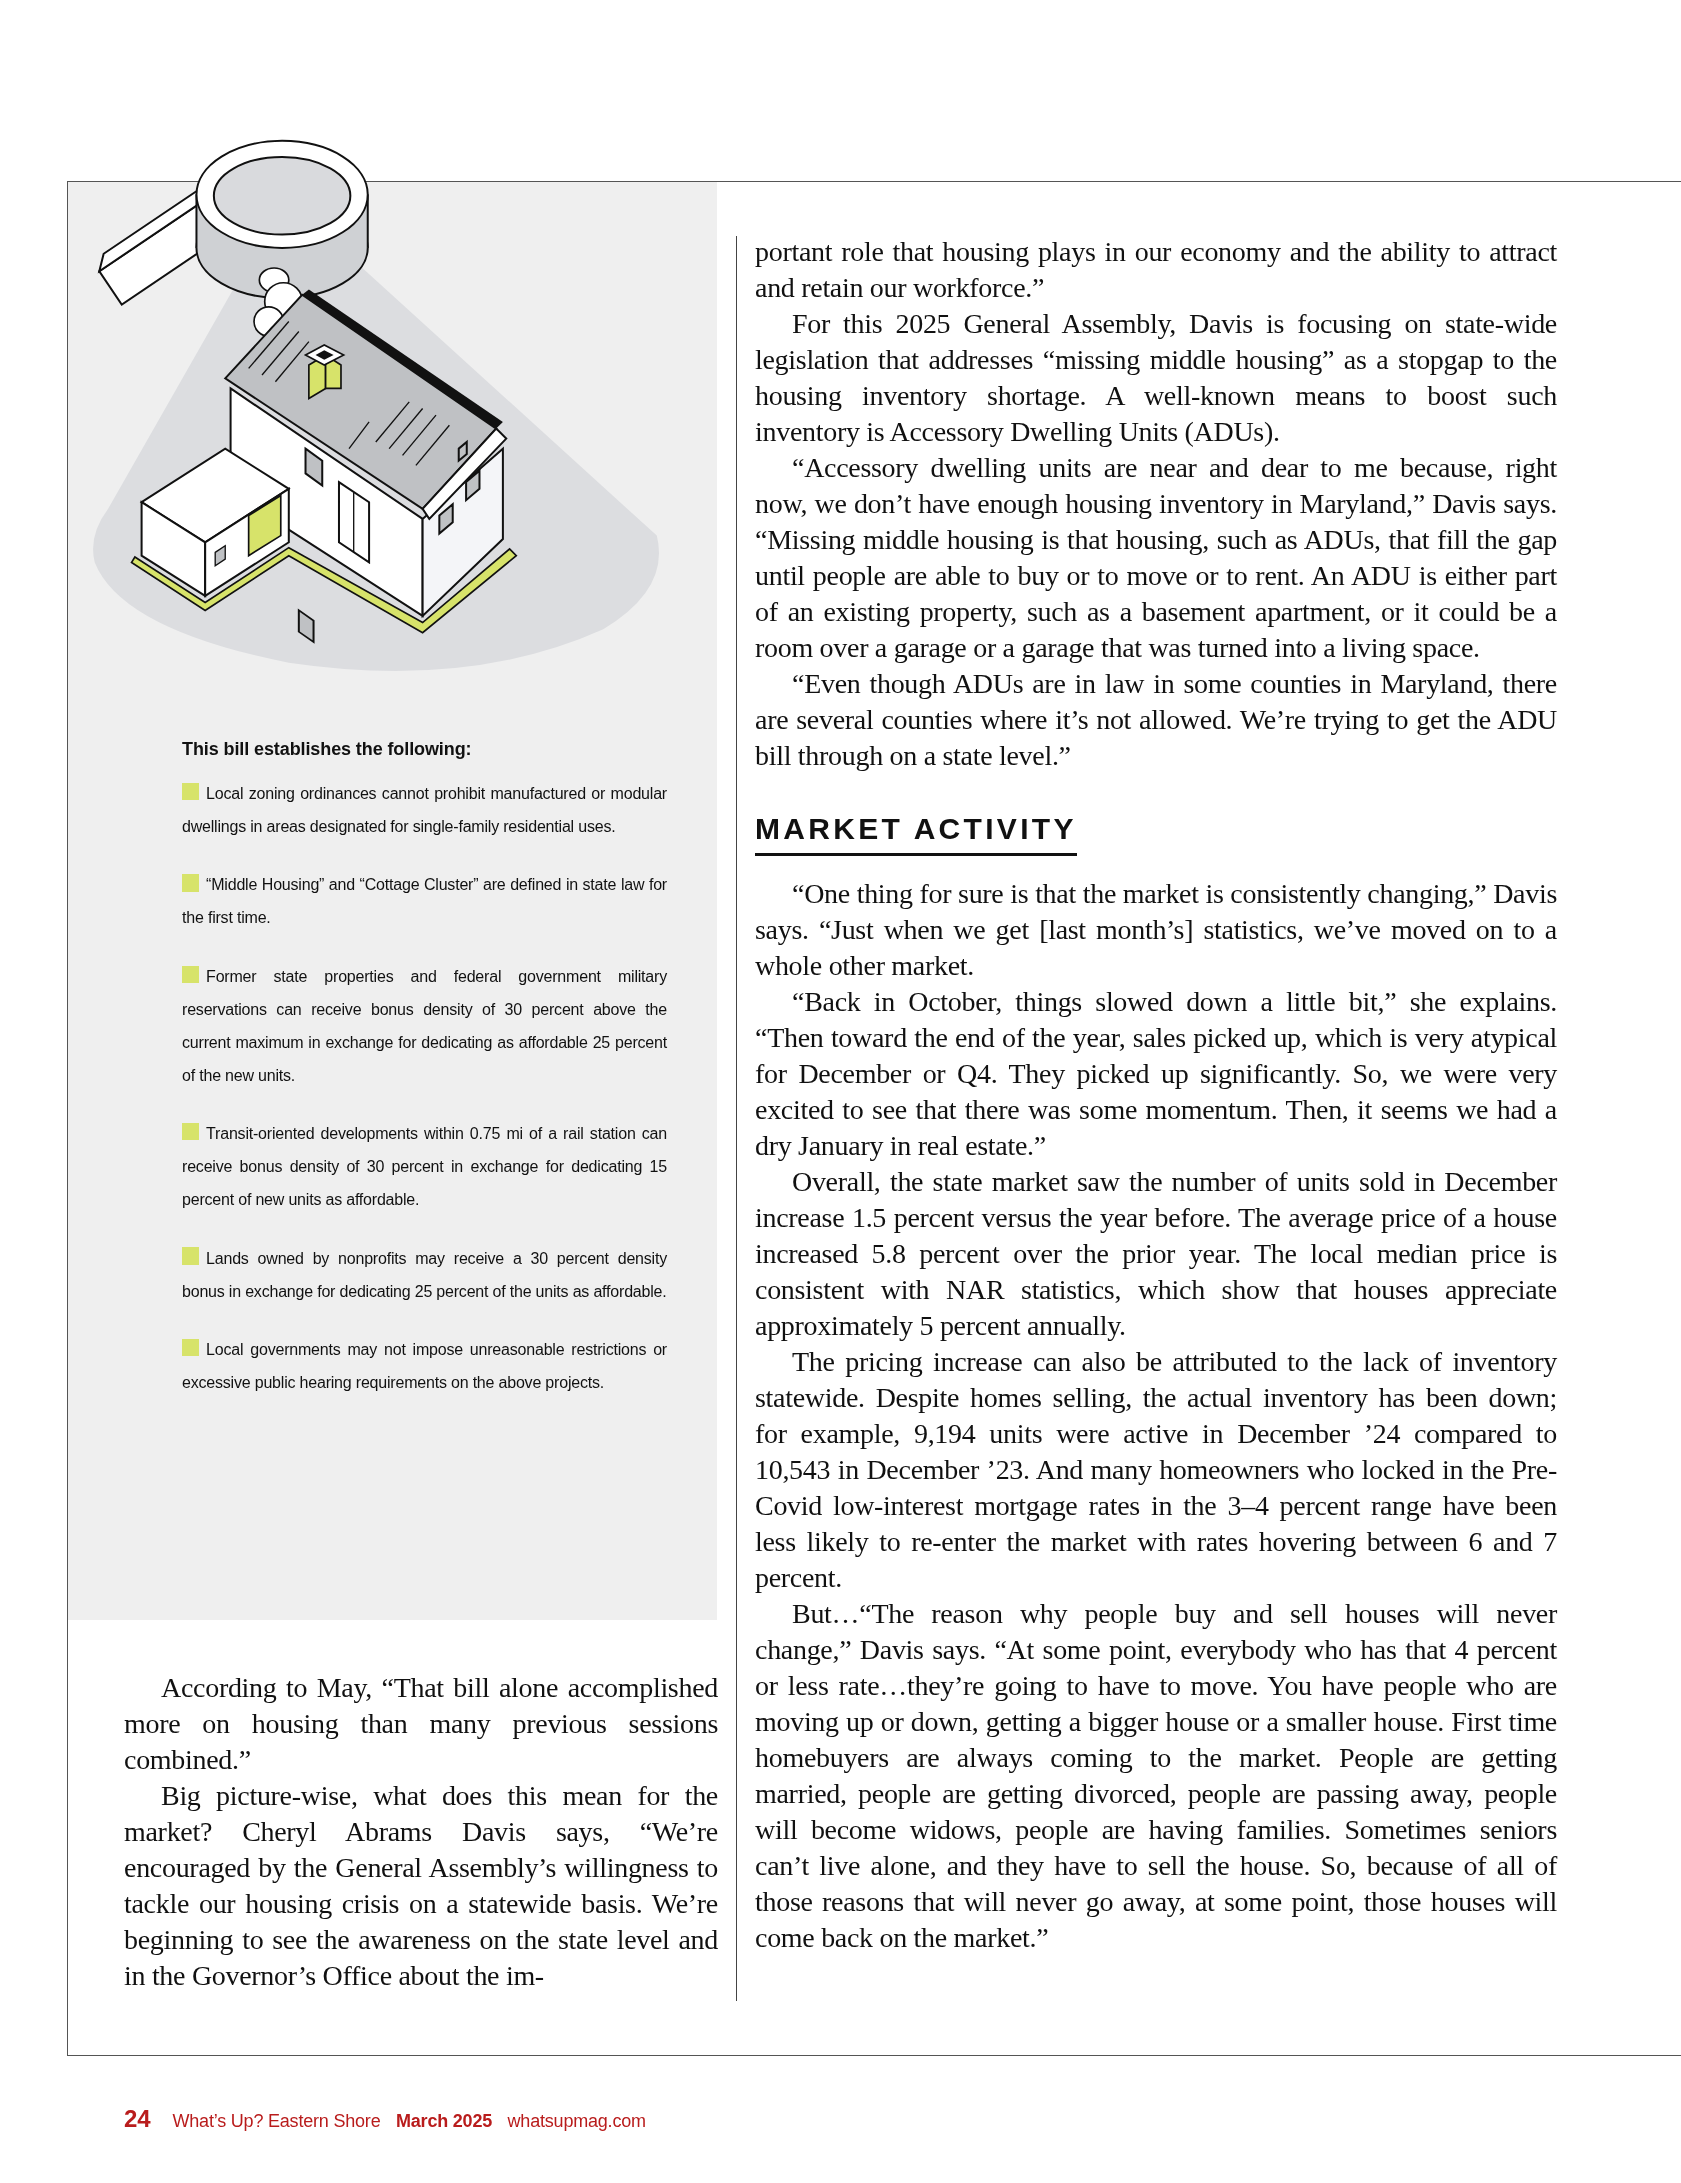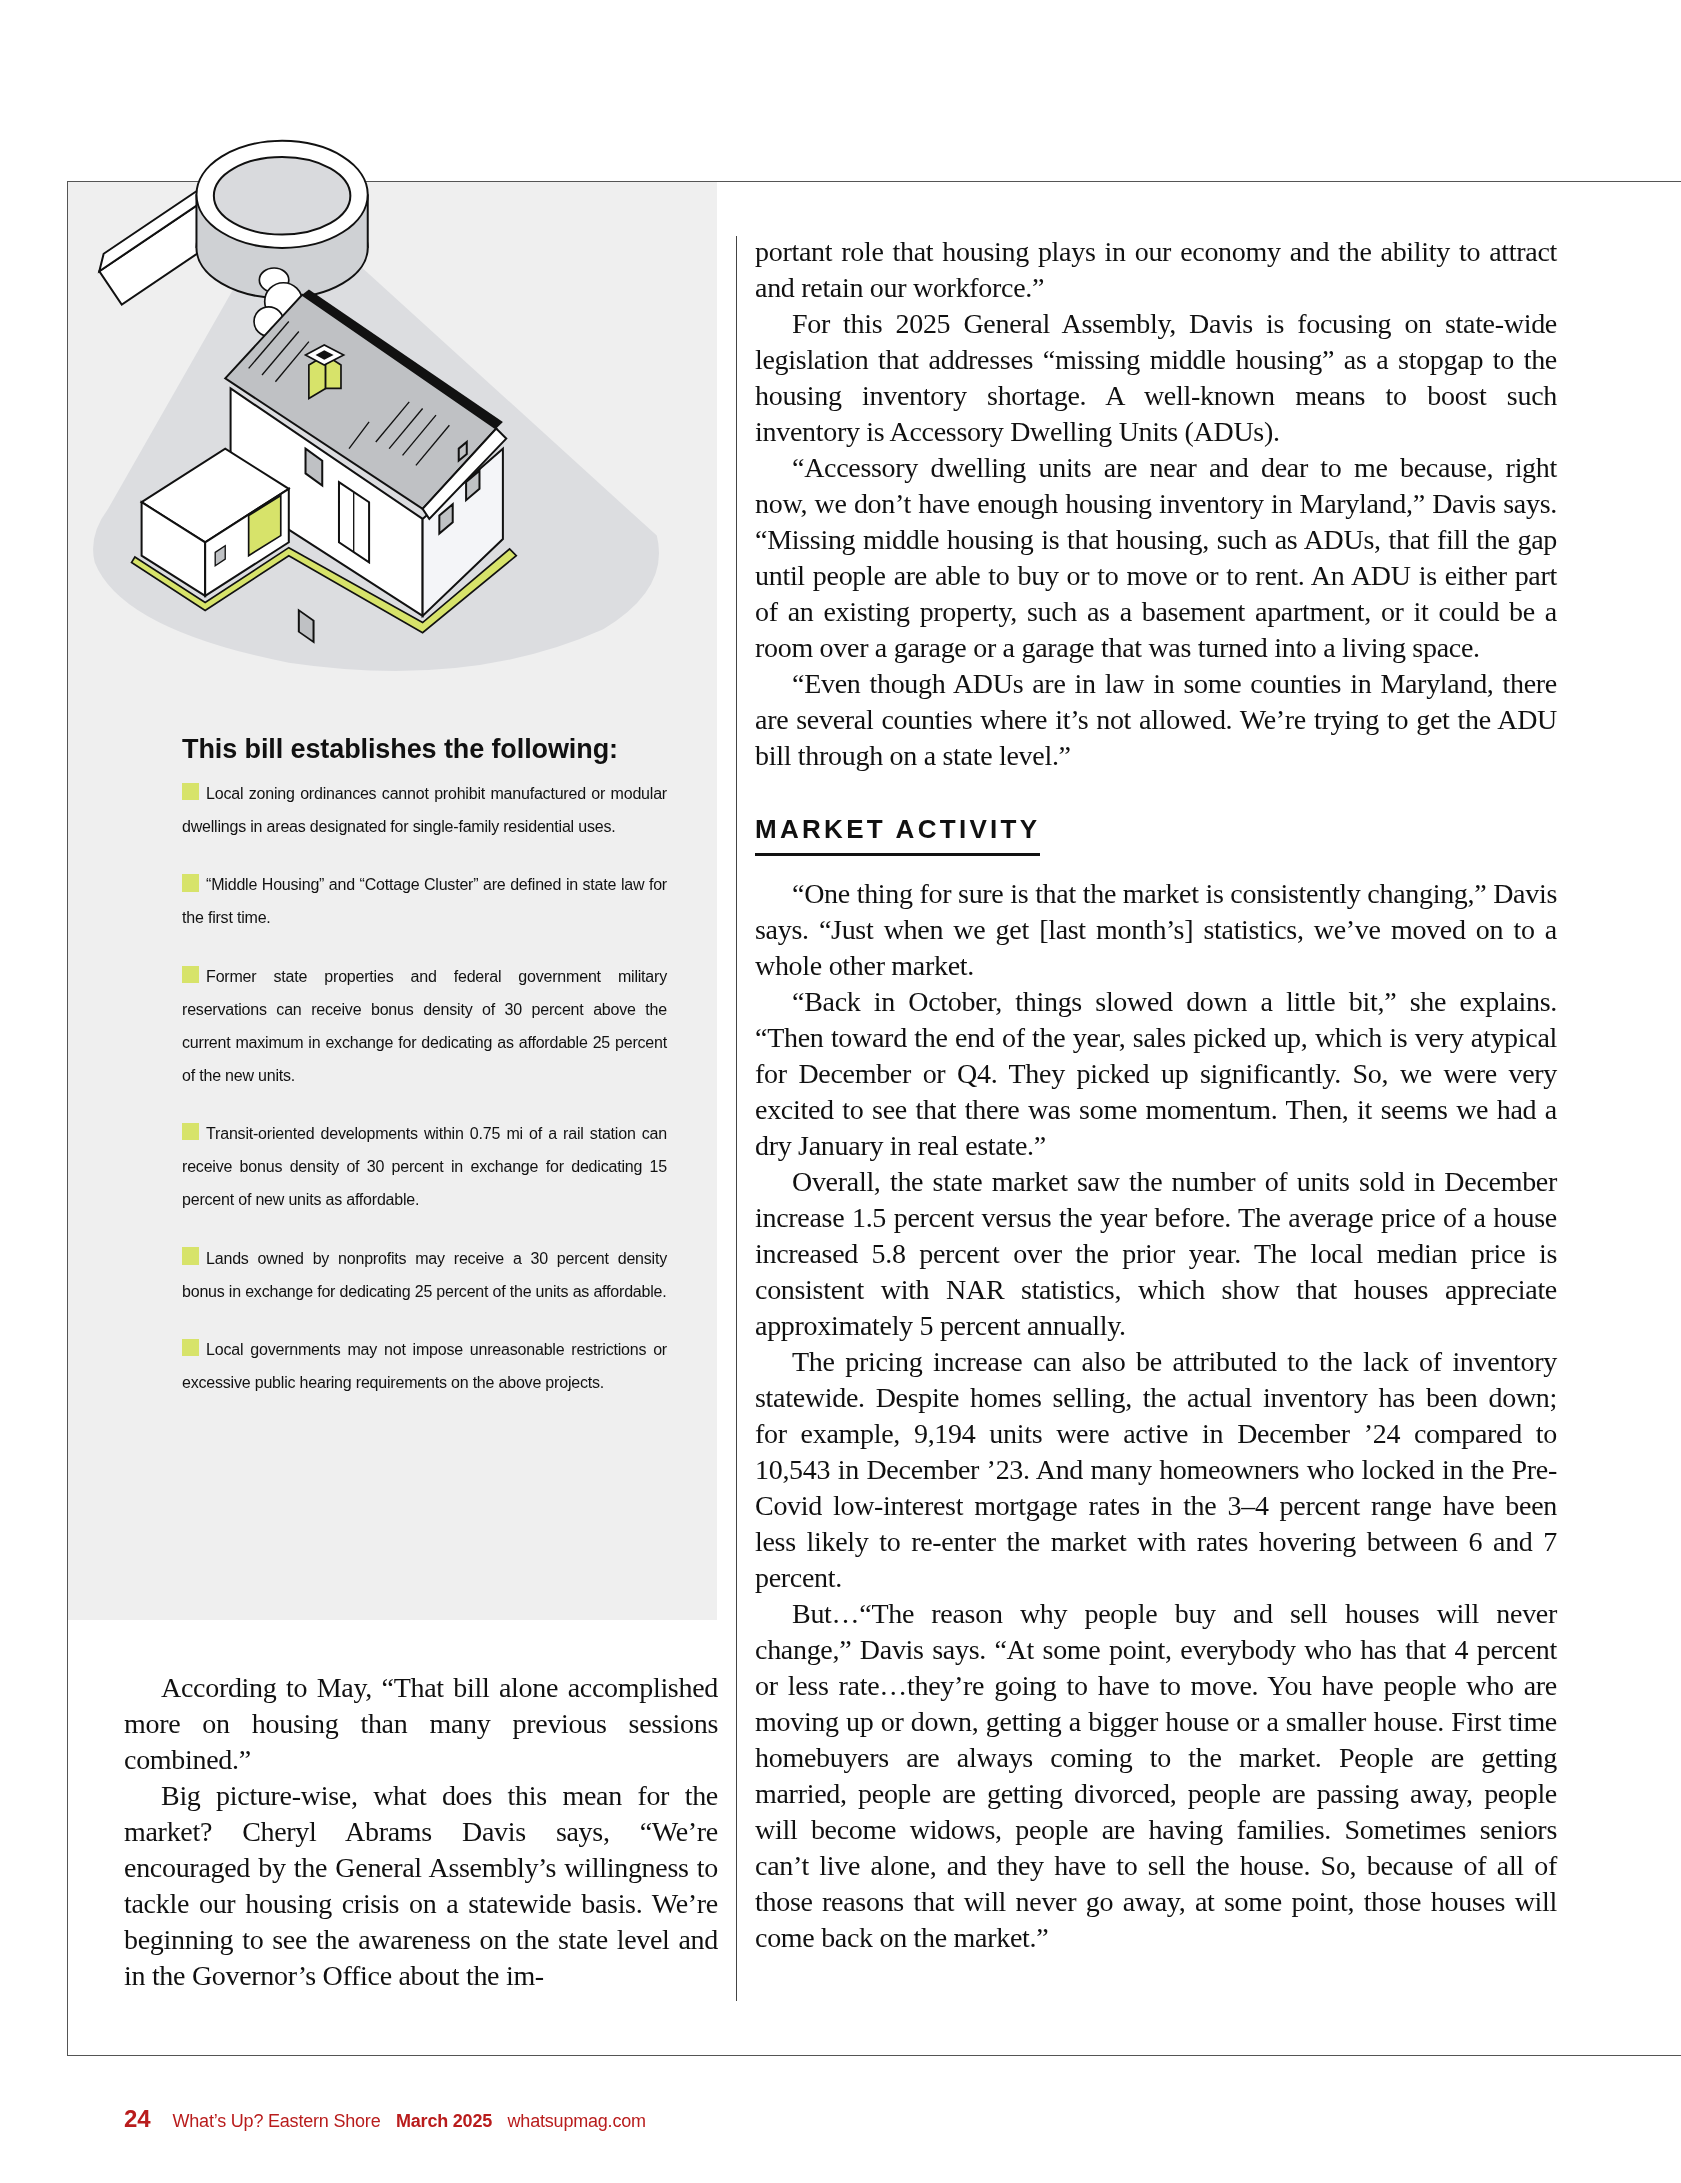--- a/index.html
+++ b/index.html
@@ -12,21 +12,21 @@
   .panel {
     position: absolute; left: 68px; top: 182px; width: 649px; height: 1438px;
     background: #efefef;
   }
   .illus { position: absolute; left: 68px; top: 134px; width: 649px; height: 549px; }
   .sidebar {
     position: absolute; left: 182px; top: 733px; width: 485px;
     font-family: "Liberation Sans", "DejaVu Sans", sans-serif; color: #111;
   }
   .sidebar h3 {
-    margin: 0 0 12px 0; font-size: 27px; font-weight: bold; line-height: 32px; letter-spacing: -0.1px;
+    margin: 0 0 12px 0; font-size: 18px; font-weight: bold; line-height: 32px; letter-spacing: -0.1px;
   }
   .sidebar ul { list-style: none; margin: 0; padding: 0; }
   .sidebar li {
     font-size: 16px; line-height: 33px; margin: 0 0 25.4px 0; text-align: justify;
     letter-spacing: -0.2px;
   }
   .sq {
     display: inline-block; width: 17.4px; height: 17.4px; background: #d7e36a;
     margin-right: 6.7px; vertical-align: -1.3px;
   }
@@ -35,21 +35,21 @@
     font-size: 28px; line-height: 36px; text-align: justify; letter-spacing: -0.3px;
   }
   .serif p { margin: 0; text-indent: 37px; }
   .serif p.noindent { text-indent: 0; }
   .left-col { position: absolute; left: 124px; top: 1670px; width: 594px; }
   .right-col { position: absolute; left: 755px; top: 234px; width: 802px; }
   .divider { position: absolute; left: 736px; top: 236px; width: 1.3px; height: 1765px; background: #444; }
   .section-head {
     margin: 39px 0 20px 0; display: inline-block;
     font-family: "Liberation Sans", "DejaVu Sans", sans-serif; font-weight: bold;
-    font-size: 26px; letter-spacing: 3.3px; line-height: 32px; color: #111;
+    font-size: 30px; letter-spacing: 3.3px; line-height: 32px; color: #111;
     border-bottom: 3.3px solid #111; padding-bottom: 8px; text-indent: 0;
   }
   .footer {
     position: absolute; left: 124px; top: 2105px;
     font-family: "Liberation Sans", "DejaVu Sans", sans-serif; color: #b91c1c; font-size: 18px;
     white-space: nowrap; letter-spacing: -0.2px;
   }
   .footer .pg { font-weight: bold; font-size: 24px; margin-right: 17.4px; }
   .footer .mag { margin-right: 10.7px; }
   .footer .date { font-weight: bold; margin-right: 10.7px; }

